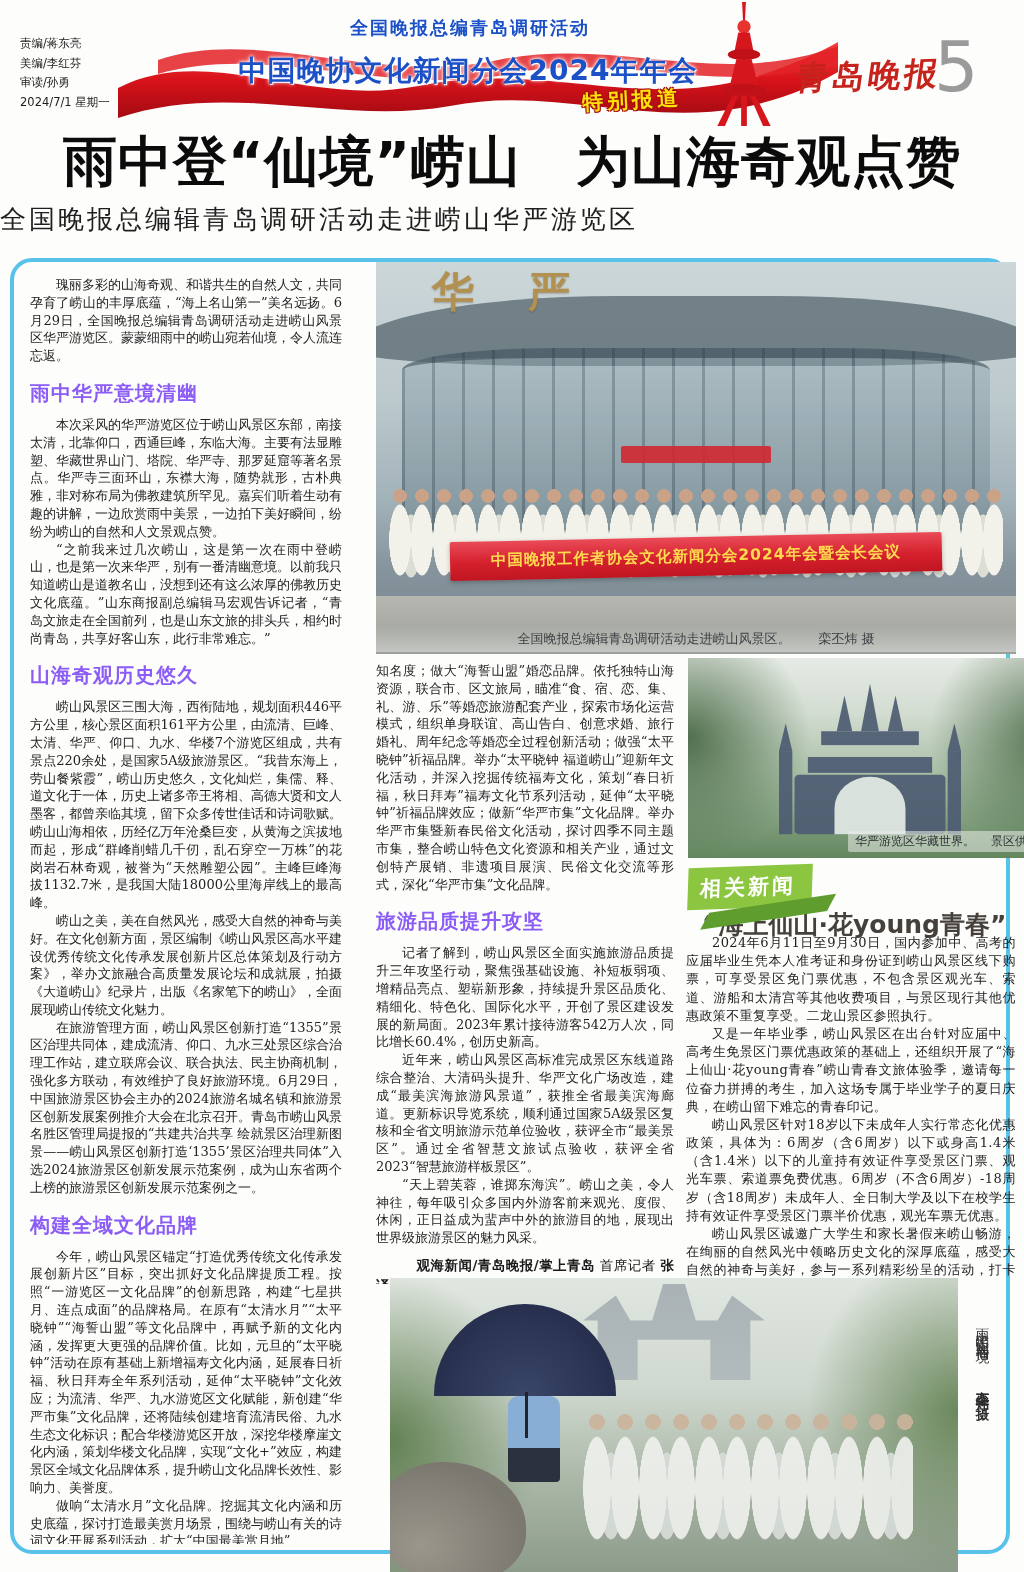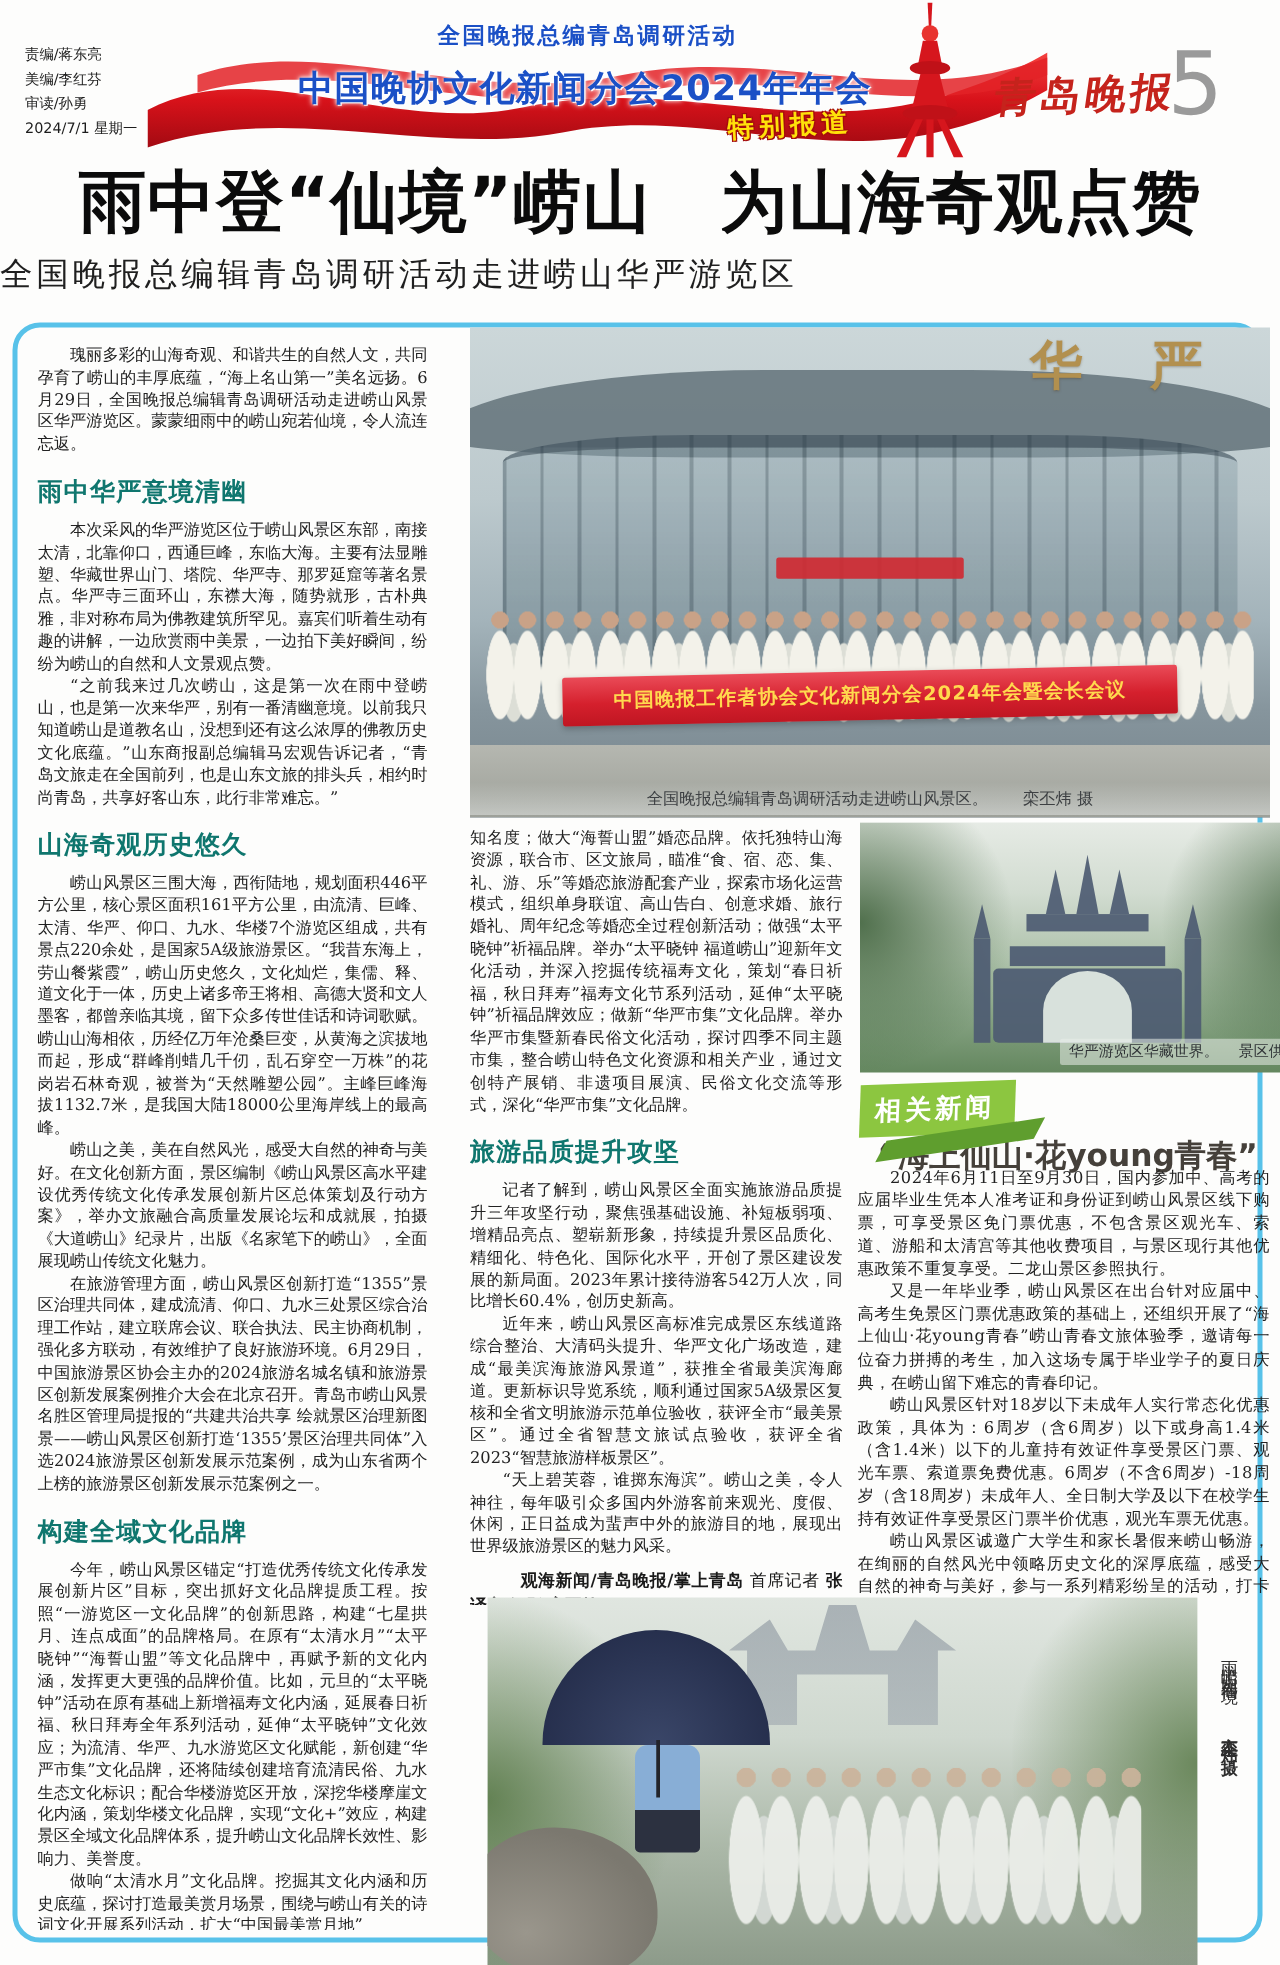--- a/index.html
+++ b/index.html
@@ -35,37 +35,37 @@
   .frame { position:absolute; left:10px; top:258px; width:1000px; height:1296px;
     border:4px solid #58c2e9; border-radius:22px; background:transparent; }
   
   .col { position:absolute; overflow:hidden; }
   .col-left  { left:30px;  top:276px; width:312px; height:1268px; }
   .col-mid   { left:376px; top:662px; width:298px; height:622px; }
   .col-right { left:686px; top:934px; width:330px; height:346px; }
   p.body { font-size:13px; line-height:1.37; text-align:justify; text-indent:2em; color:#222; }
   .col-right p.body { line-height:1.4; letter-spacing:.4px; }
   p.noindent { text-indent:0; }
-  h3.sec { font-family:Liberation Serif, serif; font-size:20px; font-weight:800; color:#0f766e;
+  h3.sec { font-family:Liberation Serif, serif; font-size:20px; font-weight:800; color:#8b5cf6;
     margin:15px 0 9px; letter-spacing:1px; }
   .byline { margin-top:8px; font-size:13.5px; line-height:1.5; text-align:justify; text-indent:3em; }
   .byline .bold { font-weight:bold; }
   
   .photo { position:absolute; overflow:hidden; }
   .photo-group { left:376px; top:262px; width:640px; height:392px;
     background:linear-gradient(180deg,#ccd7d9 0%,#bcc9cd 35%,#a3b3ba 60%,#86959d 78%,#74828a 100%); }
   .gp-roof { position:absolute; left:-4%; top:34px; width:108%; height:70px;
     background:#55656d; border-radius:50% 50% 40% 40% / 100% 100% 30% 30%; opacity:.75; }
   .gp-glass { position:absolute; left:4%; right:4%; top:86px; bottom:120px;
     background:repeating-linear-gradient(90deg, rgba(70,90,100,.38) 0 3px, rgba(160,182,190,.30) 3px 30px),
                linear-gradient(180deg, rgba(125,145,155,.25), rgba(60,80,90,.4));
     border-top:10px solid rgba(60,75,85,.55); border-radius:26% 26% 0 0 / 12% 12% 0 0; }
-  .gp-sign { position:absolute; left:0; top:2px; width:100%; text-align:right;
+  .gp-sign { position:absolute; left:0; top:2px; width:100%; text-align:left;
     font-family:"DejaVu Serif",serif; font-weight:700; font-size:42px; color:#b2904f;
-    letter-spacing:54px; padding-left:26px; text-shadow:0 1px 2px rgba(70,50,20,.35); }
+    letter-spacing:54px; padding-left:56px; text-shadow:0 1px 2px rgba(70,50,20,.35); }
   .gp-doorsign { position:absolute; left:50%; top:47%; transform:translateX(-50%);
     width:150px; height:17px; background:#cf2a32; opacity:.92; border-radius:2px; }
   .gp-pave { position:absolute; left:0; bottom:0; width:100%; height:58px;
     background:linear-gradient(180deg,#b5b7b0,#9da099); }
   .gp-crowd { position:absolute; left:2%; right:2%; bottom:56px; height:116px;
     background-image:
       radial-gradient(circle 7px at 11px 14px, #c9a287 97%, transparent),
       radial-gradient(ellipse 11px 36px at 11px 58px, #f3f2ea 97%, transparent),
       radial-gradient(ellipse 10px 32px at 22px 64px, #dcded6 97%, transparent);
     background-size:22px 116px,22px 116px,44px 116px; background-repeat:repeat-x; }

